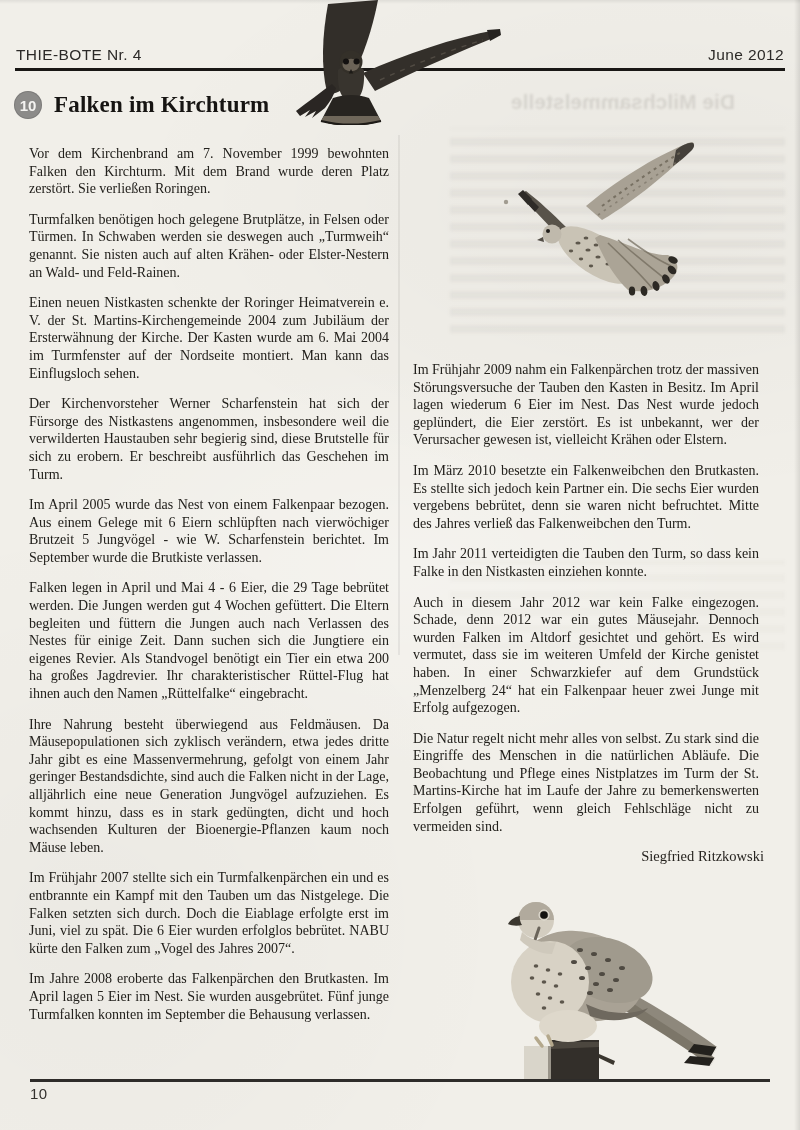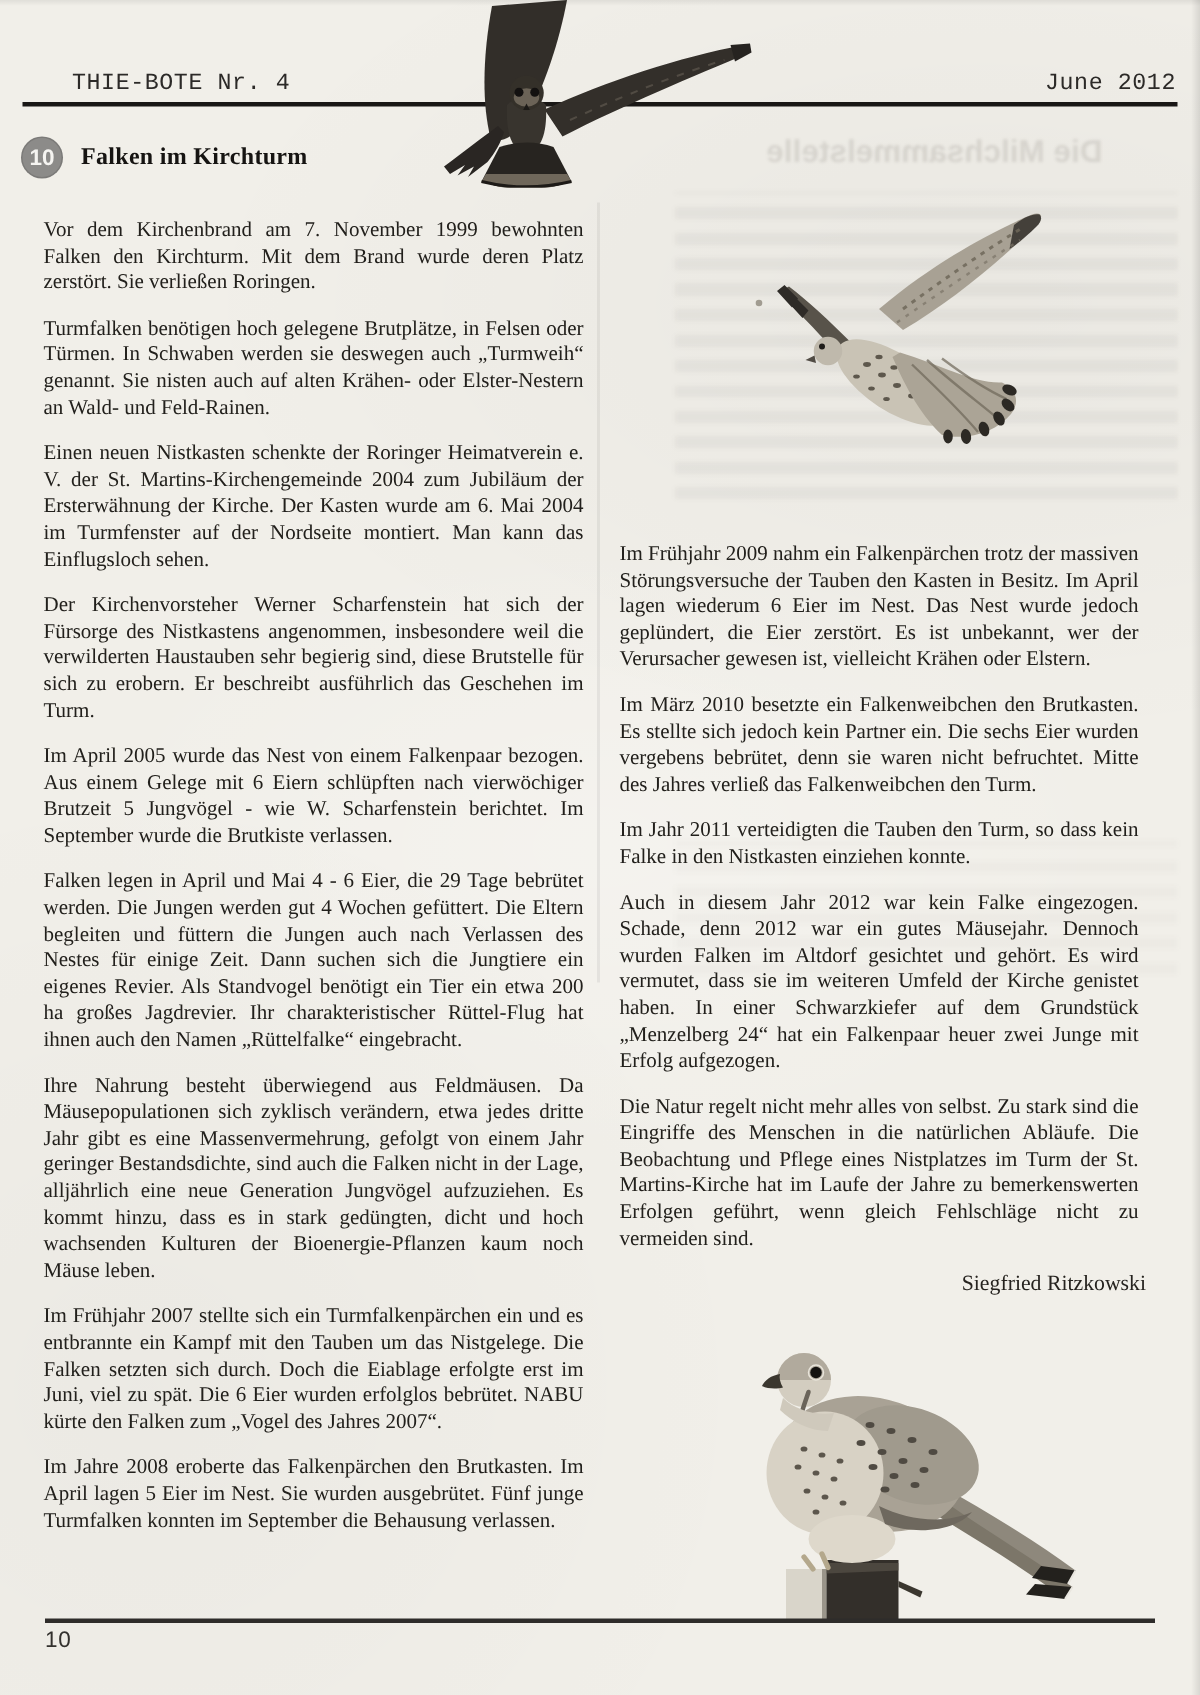--- a/index.html
+++ b/index.html
@@ -16,30 +16,30 @@
       #f1efe9;
     font-family:"Liberation Serif", serif;
   }
   .edge-right{position:absolute;right:0;top:0;width:6px;height:100%;
     background:linear-gradient(to left, rgba(0,0,0,0.10), transparent);}
   .edge-top{position:absolute;left:0;top:0;width:100%;height:4px;
     background:linear-gradient(to bottom, rgba(0,0,0,0.07), transparent);}
 
   
   .header{position:absolute;left:16px;right:16px;top:46px;height:20px;
-    font-family:Liberation Mono, monospace;font-size:15.5px;color:#2c2a28;
-    display:flex;justify-content:space-between;letter-spacing:0.4px;margin-left:32px;}
+    font-family:Liberation Sans, sans-serif;font-size:15.5px;color:#2c2a28;
+    display:flex;justify-content:space-between;letter-spacing:0.4px;}
   .header-rule{position:absolute;left:15px;top:68px;width:770px;height:3px;background:#191715;}
 
   
   .heading{position:absolute;left:14px;top:88px;height:34px;display:flex;align-items:center;}
   .badge{width:28px;height:28px;border-radius:50%;background:#8c8b89;
     color:#f5f4f1;font-family:"Liberation Sans", sans-serif;font-weight:bold;font-size:15px;
     display:flex;align-items:center;justify-content:center;box-shadow:inset 0 0 0 1px rgba(0,0,0,0.12);}
-  .title{margin:0 0 0 12px;font-size:16px;font-weight:bold;color:#161412;letter-spacing:0.2px;}
+  .title{margin:0 0 0 12px;font-size:23px;font-weight:bold;color:#161412;letter-spacing:0.2px;}
 
   
   .col{position:absolute;text-align:justify;font-size:14px;line-height:17.6px;color:#22201c;}
   .col-left{left:16px;top:132px;width:386px;}
   .col-right{left:400px;top:348px;width:372px;}
   .para{margin:13px;}
   .para.gap{margin-top:12px;}
   .signature{margin-top:6px;text-align:right;padding-right:8px;font-size:14.5px;color:#26231f;}
 
   

